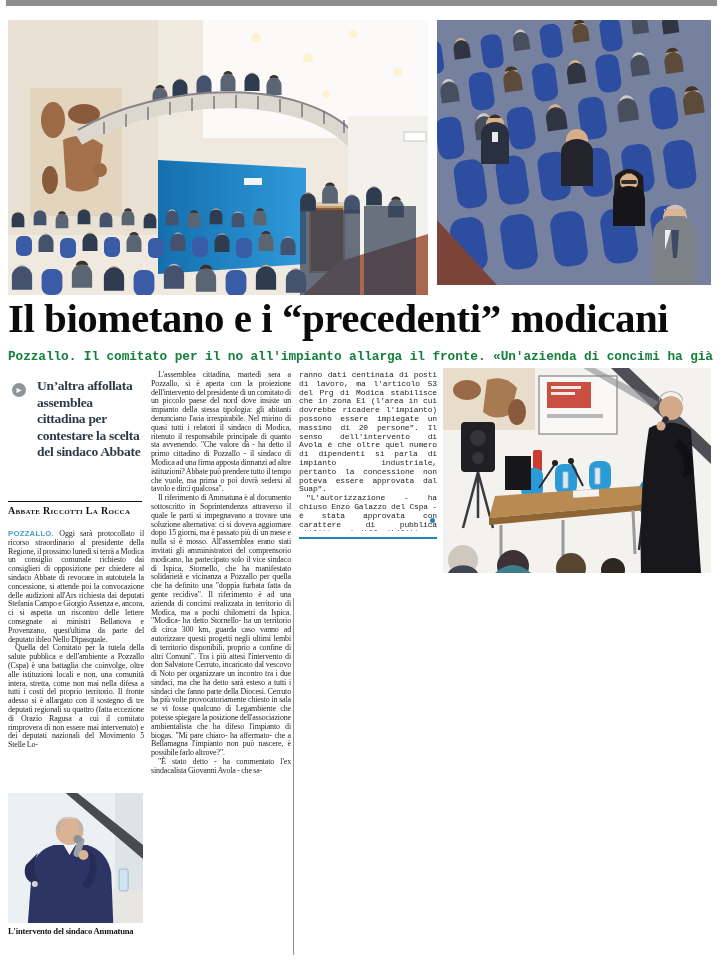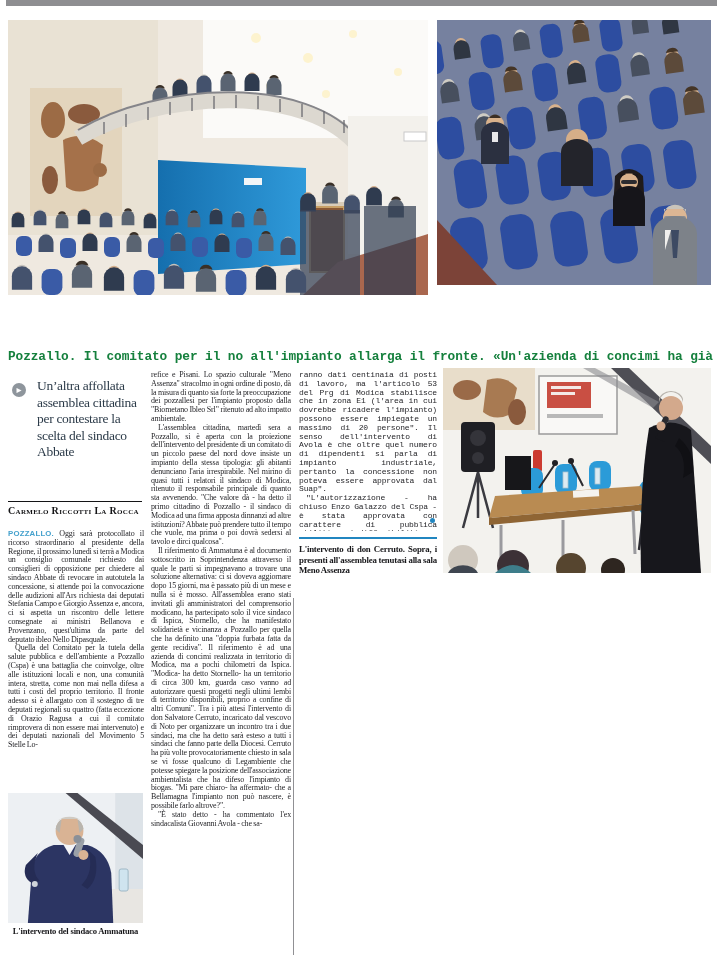--- a/index.html
+++ b/index.html
@@ -16,40 +16,40 @@
             font-size:41px;font-weight:bold;letter-spacing:-0.5px;line-height:1.05;color:#0b0b0c;white-space:nowrap;}
   .subhead{position:absolute;left:8px;top:349px;width:712px;margin:0;font-size:12.8px;
            letter-spacing:-0.1px;color:#15803d;white-space:nowrap;overflow:hidden;font-family:Liberation Mono, monospace;}
   .subhead .lead{font-weight:bold;}
   .subhead .rest{font-weight:bold;}
   .standfirst{position:absolute;left:8px;top:378px;width:136px;}
   .sf-icon{position:absolute;left:4px;top:5px;width:14px;height:14px;border-radius:50%;
            background:#8e959c;color:#fff;font-size:10px;line-height:14px;text-align:center;
            font-family:"DejaVu Sans",sans-serif;}
   .sf-icon::before{content:"\25B8";}
-  .sf-text{margin-left:29px;font-size:13.5px;line-height:16.5px;font-weight:normal;
+  .sf-text{margin-left:29px;font-size:13.5px;line-height:16.5px;font-weight:bold;
            letter-spacing:-0.3px;color:#2c3b49;}
   .byline{position:absolute;left:8px;top:501px;width:134px;border-top:1.5px solid #141416;
           padding-top:3px;font-variant:small-caps;font-weight:bold;font-size:10px;
           letter-spacing:0.3px;color:#141416;}
   .col{position:absolute;text-align:justify;font-size:8px;line-height:8.8px;
        letter-spacing:-0.15px;word-spacing:-0.4px;}
   .col p{margin:0;}
   .col p.ind{text-indent:7px;}
   .col1body{left:8px;top:530px;width:136px;height:258px;overflow:hidden;}
   .col2{left:151px;top:371px;width:140px;height:587px;overflow:hidden;}
   .col3{left:299px;top:371px;width:138px;}
   .col3 .textblock{height:160px;overflow:hidden;font-family:Liberation Mono, monospace;}
   .end-dot{position:absolute;top:147px;right:2px;width:5px;height:5px;border-radius:50%;
            background:#2186c0;}
   .caption-rule{margin-top:6px;border-top:2px solid #2186c0;}
   .caption{font-weight:bold;color:#17171a;text-align:justify;}
   .cap-cer{margin-top:5px;font-size:8.8px;line-height:10.6px;letter-spacing:-0.2px;}
   .cap-amm{position:absolute;left:8px;top:926px;width:135px;font-size:8.6px;
-           letter-spacing:-0.2px;line-height:10px;text-align:center;}
+           letter-spacing:-0.2px;line-height:10px;text-align:left;}
   .vdivider{position:absolute;left:293px;top:598px;width:1px;height:357px;background:#909094;}
   .leadin{font-family:"Liberation Sans","DejaVu Sans",sans-serif;font-weight:bold;
           font-size:7.8px;letter-spacing:0.2px;color:#45a1cd;}
 </style>
 </head>
 <body>
 
 <div class="page">
 
   <div class="topbar"></div>
@@ -243,50 +243,49 @@
           <circle cx="0" cy="-14" r="12" fill="#dcb694"></circle>
           <path d="M-11 -20 a12 12 0 0 1 22 0 l0 -3 -22 0 z" fill="#cac4ba"></path>
           <rect x="-11" y="-16" width="22" height="4" rx="2" fill="#8b8b90"></rect>
           <path d="M-22 2 a22 18 0 0 1 44 0 l0 51 -44 0 z" fill="#7d8289"></path>
           <path d="M-4 -2 l8 0 -2 28 -4 0 z" fill="#3d4a63"></path>
           <path d="M-10 -2 l6 0 -6 20 z" fill="#f0efed"></path>
         </g>
     </svg>
   </div>
 
+  <h1 class="headline">Il biometano e i “precedenti” modicani</h1>
 
   <p class="subhead"><span class="lead">Pozzallo.</span><span class="rest"> Il comitato per il no all'impianto allarga il fronte. «Un'azienda di concimi ha già aperto alle porte di Ispica»</span></p>
 
   <div class="standfirst">
     <span class="sf-icon"></span>
     <div class="sf-text">Un’altra affollata assemblea cittadina per contestare la scelta del sindaco Abbate</div>
   </div>
 
-  <div class="byline">Carmelo Riccotti La Rocca</div>
+  <div class="byline">Abbate Riccotti La Rocca</div>
 
   <div class="col col1body">
     <p><span class="leadin">POZZALLO.</span><span> Oggi sarà protocollato il ricorso straordinario al presidente della Regione, il prossimo lunedì si terrà a Modica un consiglio comunale richiesto dai consiglieri di opposizione per chiedere al sindaco Abbate di revocare in autotutela la concessione, si attende poi la convocazione delle audizioni all'Ars richiesta dai deputati Stefania Campo e Giorgio Assenza e, ancora, ci si aspetta un riscontro delle lettere consegnate ai ministri Bellanova e Provenzano, quest'ultima da parte del deputato ibleo Nello Dipasquale.</span></p>
     <p class="ind">Quella del Comitato per la tutela della salute pubblica e dell'ambiente a Pozzallo (Cspa) è una battaglia che coinvolge, oltre alle istituzioni locali e non, una comunità intera, stretta, come non mai nella difesa a tutti i costi del proprio territorio. Il fronte adesso si è allargato con il sostegno di tre deputati regionali su quattro (fatta eccezione di Orazio Ragusa a cui il comitato rimprovera di non essere mai intervenuto) e dei deputati nazionali del Movimento 5 Stelle Lo-</p>
   </div>
 
   <div class="col col2">
-    <p>refice e Pisani. Lo spazio culturale "Meno Assenza" stracolmo in ogni ordine di posto, dà la misura di quanto sia forte la preoccupazione dei pozzallesi per l'impianto proposto dalla "Biometano Ibleo Srl" ritenuto ad alto impatto ambientale.</p>
     <p class="ind">L'assemblea cittadina, martedì sera a Pozzallo, si è aperta con la proiezione dell'intervento del presidente di un comitato di un piccolo paese del nord dove insiste un impianto della stessa tipologia: gli abitanti denunciano l'aria irrespirabile. Nel mirino di quasi tutti i relatori il sindaco di Modica, ritenuto il responsabile principale di quanto sta avvenendo. "Che valore dà - ha detto il primo cittadino di Pozzallo - il sindaco di Modica ad una firma apposta dinnanzi ad altre istituzioni? Abbate può prendere tutto il tempo che vuole, ma prima o poi dovrà sedersi al tavolo e dirci qualcosa".</p>
     <p class="ind">Il riferimento di Ammatuna è al documento sottoscritto in Soprintendenza attraverso il quale le parti si impegnavano a trovare una soluzione alternativa: ci si doveva aggiornare dopo 15 giorni, ma è passato più di un mese e nulla si è mosso. All'assemblea erano stati invitati gli amministratori del comprensorio modicano, ha partecipato solo il vice sindaco di Ispica, Stornello, che ha manifestato solidarietà e vicinanza a Pozzallo per quella che ha definito una "doppia furbata fatta da gente recidiva". Il riferimento è ad una azienda di concimi realizzata in territorio di Modica, ma a pochi chilometri da Ispica. "Modica- ha detto Stornello- ha un territorio di circa 300 km, guarda caso vanno ad autorizzare questi progetti negli ultimi lembi di territorio disponibili, proprio a confine di altri Comuni". Tra i più attesi l'intervento di don Salvatore Cerruto, incaricato dal vescovo di Noto per organizzare un incontro tra i due sindaci, ma che ha detto sarà esteso a tutti i sindaci che fanno parte della Diocesi. Cerruto ha più volte provocatoriamente chiesto in sala se vi fosse qualcuno di Legambiente che potesse spiegare la posizione dell'associazione ambientalista che ha difeso l'impianto di biogas. "Mi pare chiaro- ha affermato- che a Bellamagna l'impianto non può nascere, è possibile farlo altrove?".</p>
     <p class="ind">"È stato detto - ha commentato l'ex sindacalista Giovanni Avola - che sa-</p>
   </div>
 
   <div class="col col3">
     <div class="textblock">
       <p>ranno dati centinaia di posti di lavoro, ma l'articolo 53 del Prg di Modica stabilisce che in zona E1 (l'area in cui dovrebbe ricadere l'impianto) possono essere impiegate un massimo di 20 persone". Il senso dell'intervento di Avola è che oltre quel numero di dipendenti si parla di impianto industriale, pertanto la concessione non poteva essere approvata dal Suap".</p>
       <p class="ind">"L'autorizzazione - ha chiuso Enzo Galazzo del Cspa - è stata approvata con carattere di pubblica utilità, indifferibilità e urgenza, tutto ciò avrebbe previsto il passaggio dal Consiglio Comunale, cosa che non è avvenuta".</p>
     </div>
     <span class="end-dot"></span>
     <div class="caption-rule"></div>
-    <div class="caption cap-cer">L'intervento di don Cerruto. Sopra, i presenti all'assemblea tenutasi alla sala Meno Assenza</div>
   </div>
 
   <div class="vdivider"></div>
 
   <div class="photo ph-amm">
     <svg viewBox="0 0 136 130" preserveAspectRatio="none">
       <rect width="136" height="130" fill="#edf0f3"></rect>
       <rect x="108" y="0" width="28" height="130" fill="#dde3e8"></rect>
       <path d="M58 0 L136 66 L136 52 L70 0 Z" fill="#4a4a52"></path>
       <rect x="98" y="96" width="38" height="34" fill="#e8e6e2"></rect>

